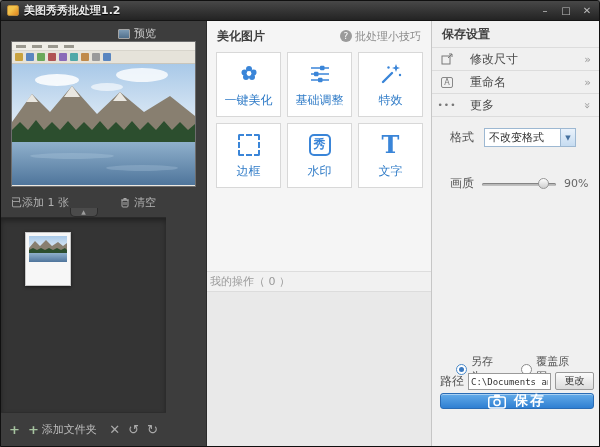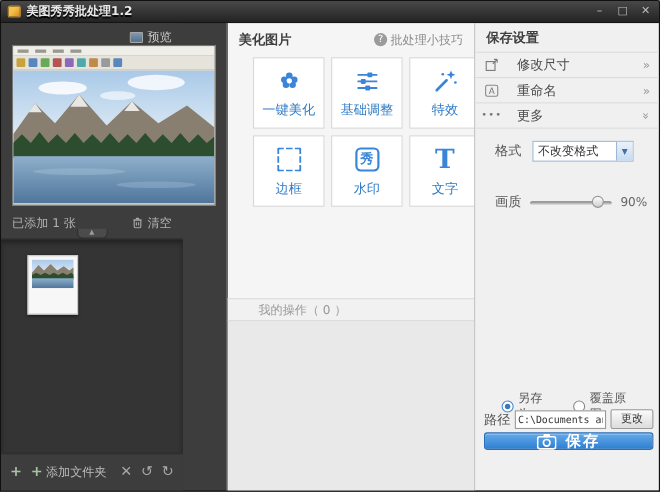--- a/index.html
+++ b/index.html
@@ -39,28 +39,28 @@
   .plus-ic { color:#a6c3a0; font-size:13px; font-weight:bold; line-height:10px; }
   .tool-ic { color:#aaaaaa; font-size:13px; cursor:pointer; }
   .tool-ic.first { margin-left:auto; }
 
   
   .center-panel { position:absolute; top:20px; left:205px; width:225px; bottom:0; background:#f5f5f5; border-left:1px solid #2c2c2c; }
   .center-header { height:27px; display:flex; align-items:center; padding:15px 10px; }
   .center-title { font-size:12px; font-weight:bold; color:#3f3f3f; }
   .tips-link { margin-left:auto; display:flex; align-items:center; gap:3px; font-size:11px; color:#8b8b8b; cursor:pointer; }
   .help-ic { width:12px; height:12px; border-radius:50%; background:#9b9b9b; color:#fff; font-size:9px; line-height:12px; text-align:center; }
-  .tiles { display:grid; grid-template-columns:repeat(3,65px); grid-auto-rows:65px; gap:6px; padding:1px 0 0 23px; }
+  .tiles { display:grid; grid-template-columns:repeat(3,65px); grid-auto-rows:65px; gap:6px; padding:1px 0 0 9px; }
   .tile { background:#ffffff; border:1px solid #d8d8d8; display:flex; flex-direction:column; align-items:center; justify-content:center; gap:5px; cursor:pointer; }
   .tile-label { font-size:12px; color:#2f7bc7; }
   .tile-ic { height:26px; display:flex; align-items:center; justify-content:center; color:#3a85d8; }
   .frame-ic { width:22px; height:22px; border:2px dashed #3a85d8; border-radius:2px; }
   .xiu-ic { width:22px; height:22px; border:2px solid #3a85d8; border-radius:5px; color:#3a85d8; font-size:12px; font-weight:bold; display:flex; align-items:center; justify-content:center; }
   .t-ic { font-size:24px; font-weight:bold; color:#3a85d8; font-family:"DejaVu Serif","Liberation Serif",serif; line-height:24px; }
-  .ops-bar { position:absolute; top:250px; left:0; right:0; height:20px; border-top:1px solid #dddddd; background:#f1f1f1; display:flex; align-items:center; padding:0 28px; font-size:11px; color:#999; }
+  .ops-bar { position:absolute; top:250px; left:0; right:0; height:20px; border-top:1px solid #dddddd; background:#f1f1f1; display:flex; align-items:center; padding:0 3px; font-size:11px; color:#999; }
   .ops-area { position:absolute; top:270px; left:0; right:0; bottom:0; background:#e9e9e9; border-top:1px solid #dcdcdc; }
 
   
   .right-panel { position:absolute; top:20px; left:430px; right:0; bottom:0; background:#f0f0f0; border-left:1px solid #c6c6c6; }
   .rp-header { height:27px; line-height:27px; padding:0 10px; font-weight:bold; color:#3f3f3f; font-size:12px; border-bottom:1px solid #dcdcdc; }
   .rp-row { height:23px; display:flex; align-items:center; gap:16px; padding:0 8px; border-bottom:1px solid #dcdcdc; cursor:pointer; font-size:12px; color:#4a4a4a; }
   .rp-icon { width:14px; display:flex; align-items:center; justify-content:center; color:#787878; font-size:9px; }
   .rename-ic { width:12px; height:11px; border:1px solid #888; border-radius:2px; font-size:8px; line-height:9px; text-align:center; color:#777; }
   .more-ic { letter-spacing:1px; font-size:9px; color:#777; }
   .chev { margin-left:auto; color:#9a9a9a; font-size:11px; line-height:11px; }

